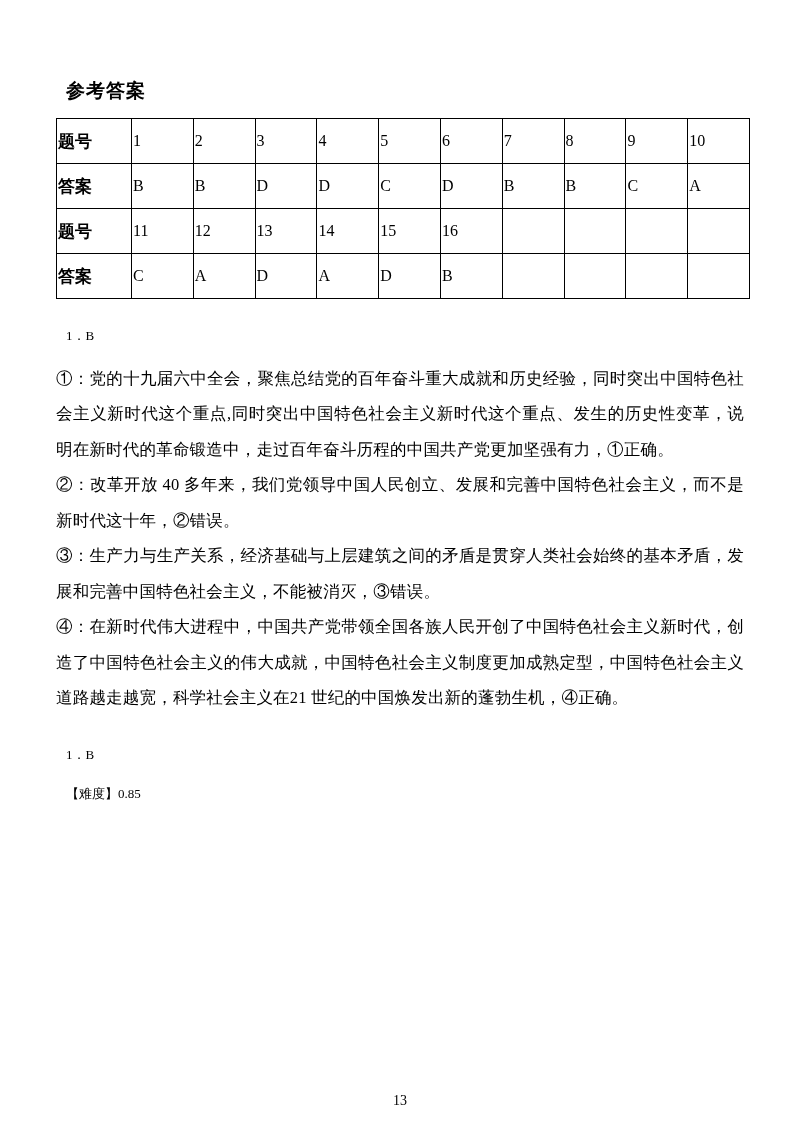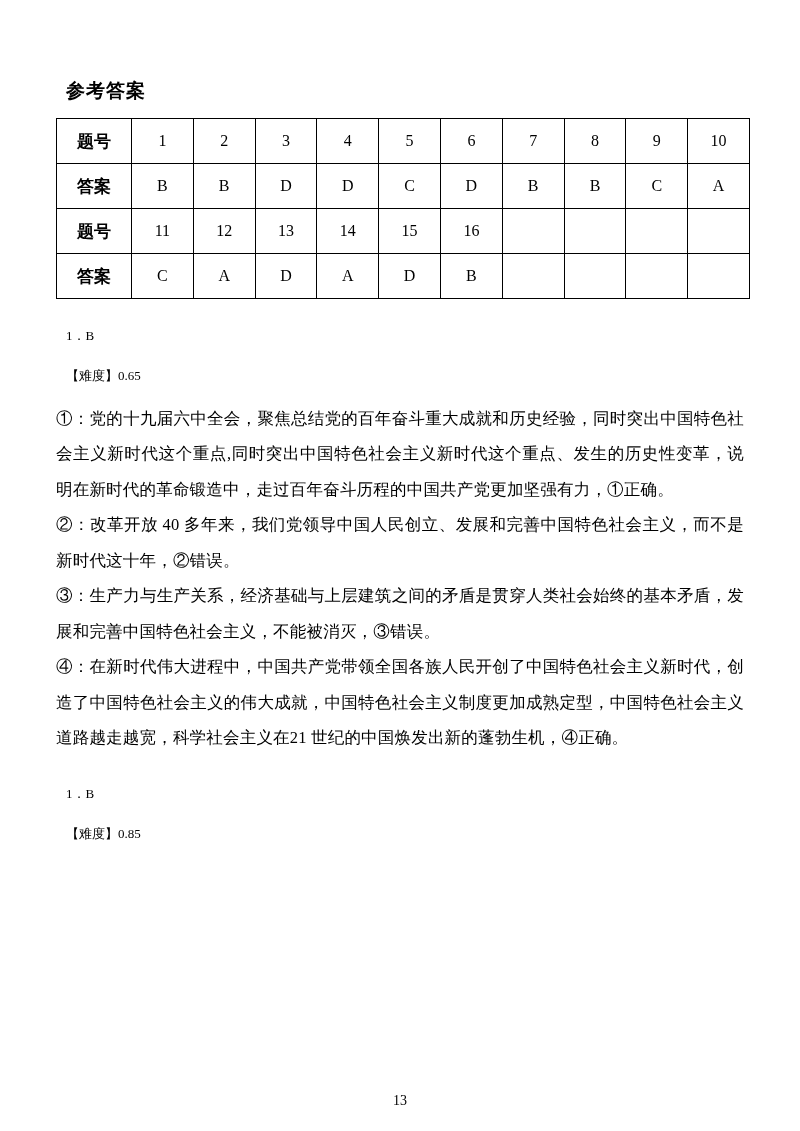--- a/index.html
+++ b/index.html
@@ -33,21 +33,20 @@
   }
   table.answer-table {
     border-collapse: collapse;
     width: 694px;
     margin: 0 auto;
     table-layout: fixed;
   }
   table.answer-table td {
     border: 1px solid #000000;
     height: 42px;
-    text-align: center;
     vertical-align: middle;
     font-size: 16px;
     font-family: "Liberation Serif", "DejaVu Serif", serif;
   }
   table.answer-table td.label {
     font-weight: bold;
     font-family: "DejaVu Sans", "Liberation Sans", sans-serif;
     font-size: 17px;
     width: 72px;
   }
@@ -140,21 +139,20 @@
         <td></td>
         <td></td>
       </tr>
     </tbody>
   </table>
 
   <div class="body-block">
 
     <div>
       <p class="q-head num">1．B</p>
-      <p class="q-head">【难度】0.65</p>
       <p class="para">①：党的十九届六中全会，聚焦总结党的百年奋斗重大成就和历史经验，同时突出中国特色社会主义新时代这个重点,同时突出中国特色社会主义新时代这个重点、发生的历史性变革，说明在新时代的革命锻造中，走过百年奋斗历程的中国共产党更加坚强有力，①正确。</p>
       <p class="para">②：改革开放 40 多年来，我们党领导中国人民创立、发展和完善中国特色社会主义，而不是新时代这十年，②错误。</p>
       <p class="para">③：生产力与生产关系，经济基础与上层建筑之间的矛盾是贯穿人类社会始终的基本矛盾，发展和完善中国特色社会主义，不能被消灭，③错误。</p>
       <p class="para">④：在新时代伟大进程中，中国共产党带领全国各族人民开创了中国特色社会主义新时代，创造了中国特色社会主义的伟大成就，中国特色社会主义制度更加成熟定型，中国特色社会主义道路越走越宽，科学社会主义在21 世纪的中国焕发出新的蓬勃生机，④正确。</p>
     </div>
 
     <div class="spacer"></div>
 
     <div>
       <p class="q-head num">1．B</p>

